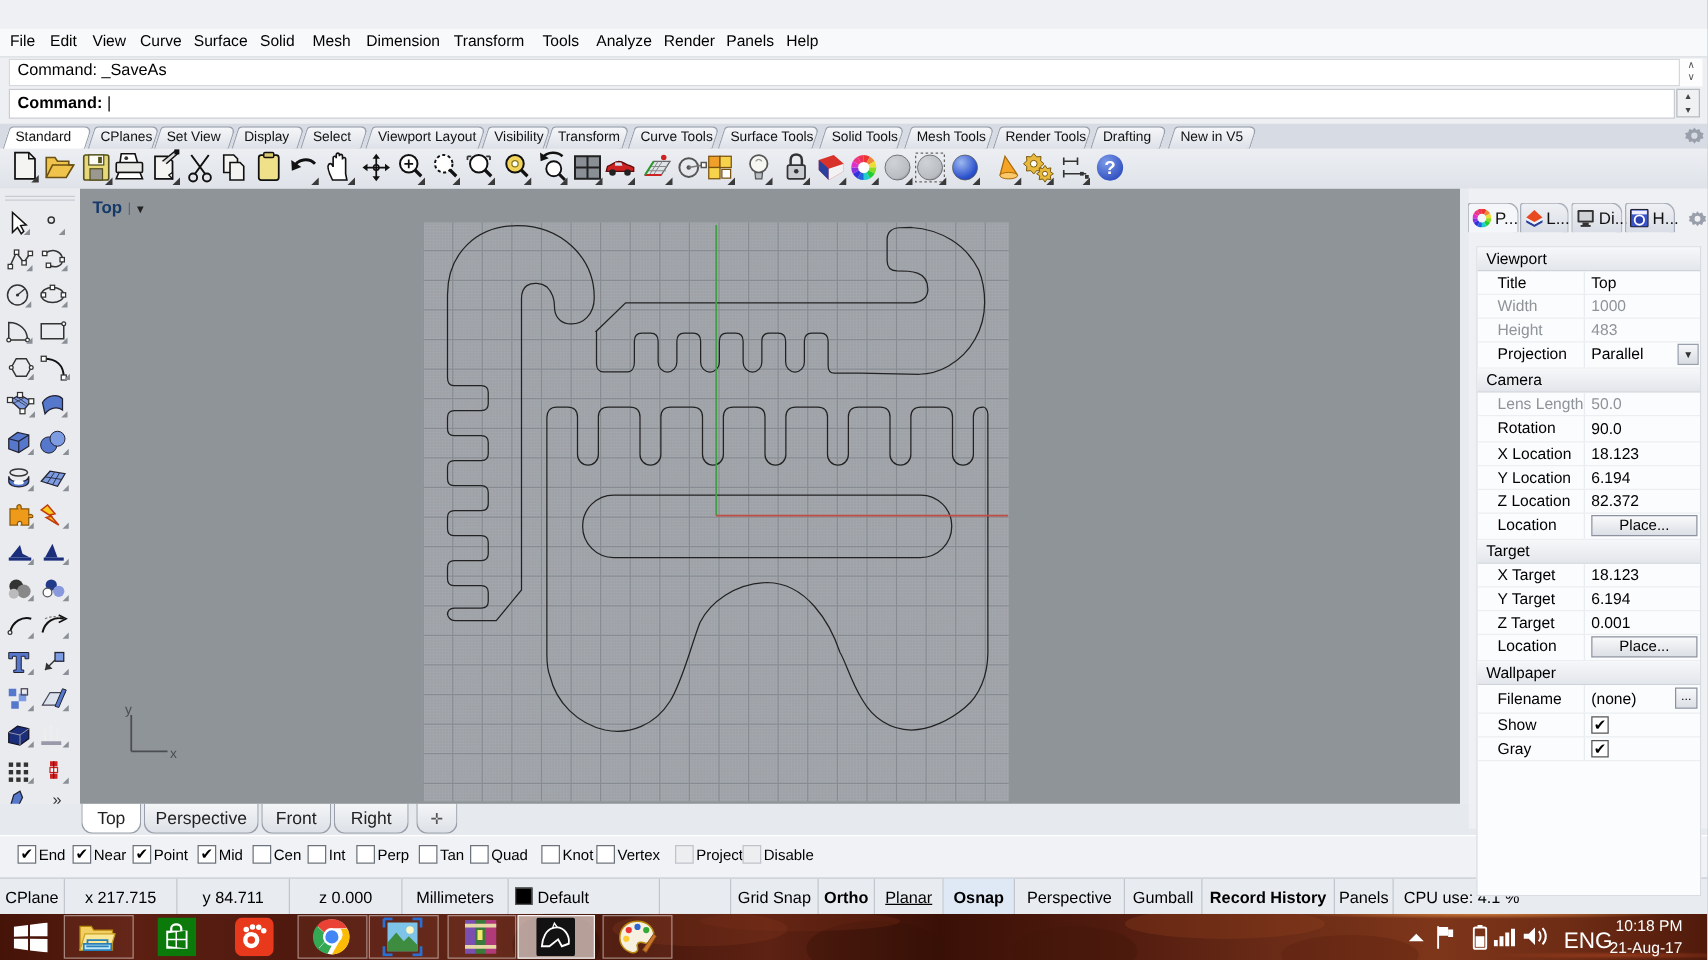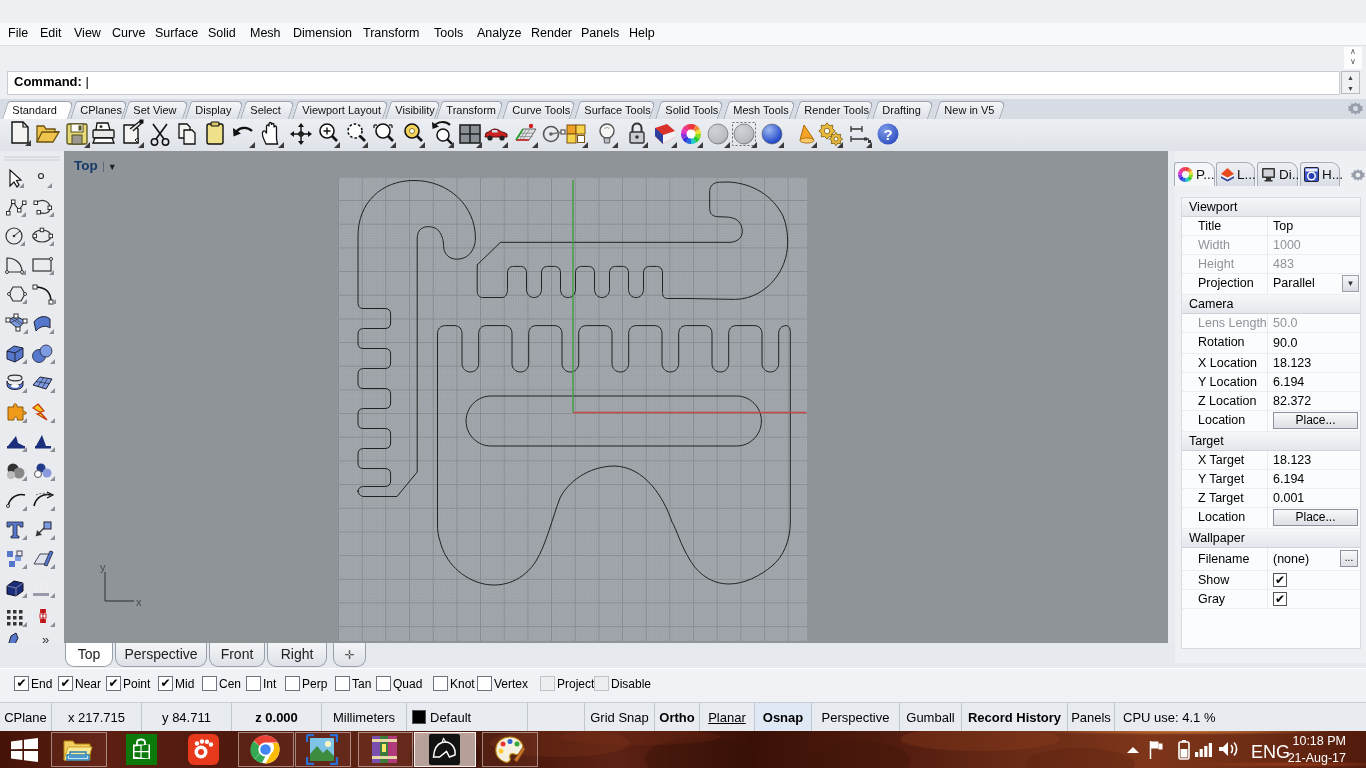--- a/index.html
+++ b/index.html
@@ -22,21 +22,21 @@
 .ttab.active { background:#fff; z-index:3; }
 #toolbar { left:0; top:119px; width:1366px; height:32px; background:linear-gradient(#eceef2,#dfe3e9); }
 #mainrow { left:0; top:151px; width:1366px; height:492px; background:#e8ebf0; z-index:2; }
 #sidebar { left:0; top:0; width:64px; height:492px; background:#e9ebef; }
 #viewport { left:64px; top:0; width:1104px; height:492px; background:#8f9499; overflow:hidden;}
 #vplabel { left:10px; top:7px; font-size:13.5px; font-weight:bold; color:#153a68; }
 #vplabel .dd { color:#222; font-weight:normal; border-left:1px solid #667; padding:0 2px 0 4px; margin-left:5px; font-size:9px; }
 #panel { left:1175px; top:0; width:191px; height:512px; background:#eef0f4; }
 .ptab { position:absolute; top:11px; height:24px; background:linear-gradient(#eef0f4,#d9dde5); border:1px solid #a8aeb9; border-bottom:none; border-radius:3px 9px 0 0; font-size:13.5px; color:#111; }
 .ptab.active { background:#f5f6f9; z-index:2; }
-#ptable { position:absolute; left:6px; top:46px; width:180px; height:452px; background:#fbfcfd; border:1px solid #d8dbe1; font-size:12.5px; }
+#ptable { position:absolute; left:6px; top:46px; width:180px; height:520px; background:#fbfcfd; border:1px solid #d8dbe1; font-size:12.5px; }
 .phead { position:relative; height:19px; background:linear-gradient(#f6f7f9,#e3e6eb); border-bottom:1px solid #cfd3da; padding:2px 0 0 7px; color:#000; }
 .prow { position:relative; height:19px; border-bottom:1px solid #eceef1; padding:2px 0 0 16px; color:#000; }
 .prow:before { content:""; position:absolute; left:85px; top:0; height:100%; border-left:1px solid #e8ebef; }
 .prow .val { position:absolute; left:91px; top:2px; }
 .gray { color:#8f939a; }
 .pbtn { position:absolute; left:91px; top:1px; width:85px; height:17px; background:linear-gradient(#f8f9fa,#dcdfe5); border:1px solid #8b919e; font-size:12px; text-align:center; line-height:15px; }
 .pcheck { position:absolute; left:91px; top:2px; width:14px; height:14px; background:#fff; border:1px solid #555; font-size:12px; line-height:13px; text-align:center; }
 #vptabs { left:0; top:643px; width:1366px; height:25px; background:#e6e9ee; }
 .vtab { position:absolute; top:0px; height:24px; background:linear-gradient(#f4f5f7,#dde1e7); border:1px solid #9aa0ab; border-top:none; border-radius:0 0 9px 9px; font-size:14px; color:#222; text-align:center; }
 .vtab.active { background:#fff; }
@@ -65,20 +65,21 @@
 <span style="left:250px">Mesh</span>
 <span style="left:293px">Dimension</span>
 <span style="left:363px">Transform</span>
 <span style="left:434px">Tools</span>
 <span style="left:477px">Analyze</span>
 <span style="left:531px">Render</span>
 <span style="left:581px">Panels</span>
 <span style="left:629px">Help</span>
 </div>
 <div class="abs" id="cmdarea">
+ <div class="abs" id="cmd-hist">Command: _SaveAs</div>
  <div class="abs" id="cmd-scroll">∧<br>∨</div>
  <div class="abs" id="cmd-prompt">Command: <span style="font-weight:normal">|</span></div>
  <div class="abs" id="cmd-spin">▲<br>▼</div>
 </div>
 
 <div class="abs" id="tabbar">
 <div class="ttab active" style="left:5px;width:66px">
         <span>Standard</span>
       </div>
 <div class="ttab" style="left:73px;width:52px">
@@ -541,21 +542,21 @@
 <span class="lb" style="left:494px">Vertex</span>
 <div class="oscb dis" style="left:540px"></div>
 <span class="lb" style="left:557px">Project</span>
 <div class="oscb dis" style="left:594px"></div>
 <span class="lb" style="left:611px">Disable</span>
 </div>
 <div class="abs" id="statusbar">
 <div class="scell" style="left:0px;width:52px;">CPlane</div>
 <div class="scell" style="left:52px;width:90px;">x 217.715</div>
 <div class="scell" style="left:142px;width:90px;">y 84.711</div>
-<div class="scell" style="left:232px;width:90px;font-weight:bold;">z 0.000</div>
+<div class="scell" style="left:232px;width:90px;">z 0.000</div>
 <div class="scell" style="left:322px;width:85px;">Millimeters</div>
 <div class="scell" style="left:407px;width:121px;"></div>
 <div class="scell" style="left:528px;width:57px;"></div>
 <div class="scell" style="left:585px;width:70px;">Grid Snap</div>
 <div class="scell" style="left:655px;width:45px;font-weight:bold;">Ortho</div>
 <div class="scell" style="left:700px;width:55px;text-decoration:underline;">Planar</div>
 <div class="scell" style="left:755px;width:57px;font-weight:bold;background:#dfe9f5;">Osnap</div>
 <div class="scell" style="left:812px;width:88px;">Perspective</div>
 <div class="scell" style="left:900px;width:62px;">Gumball</div>
 <div class="scell" style="left:962px;width:106px;font-weight:bold;">Record History</div>

